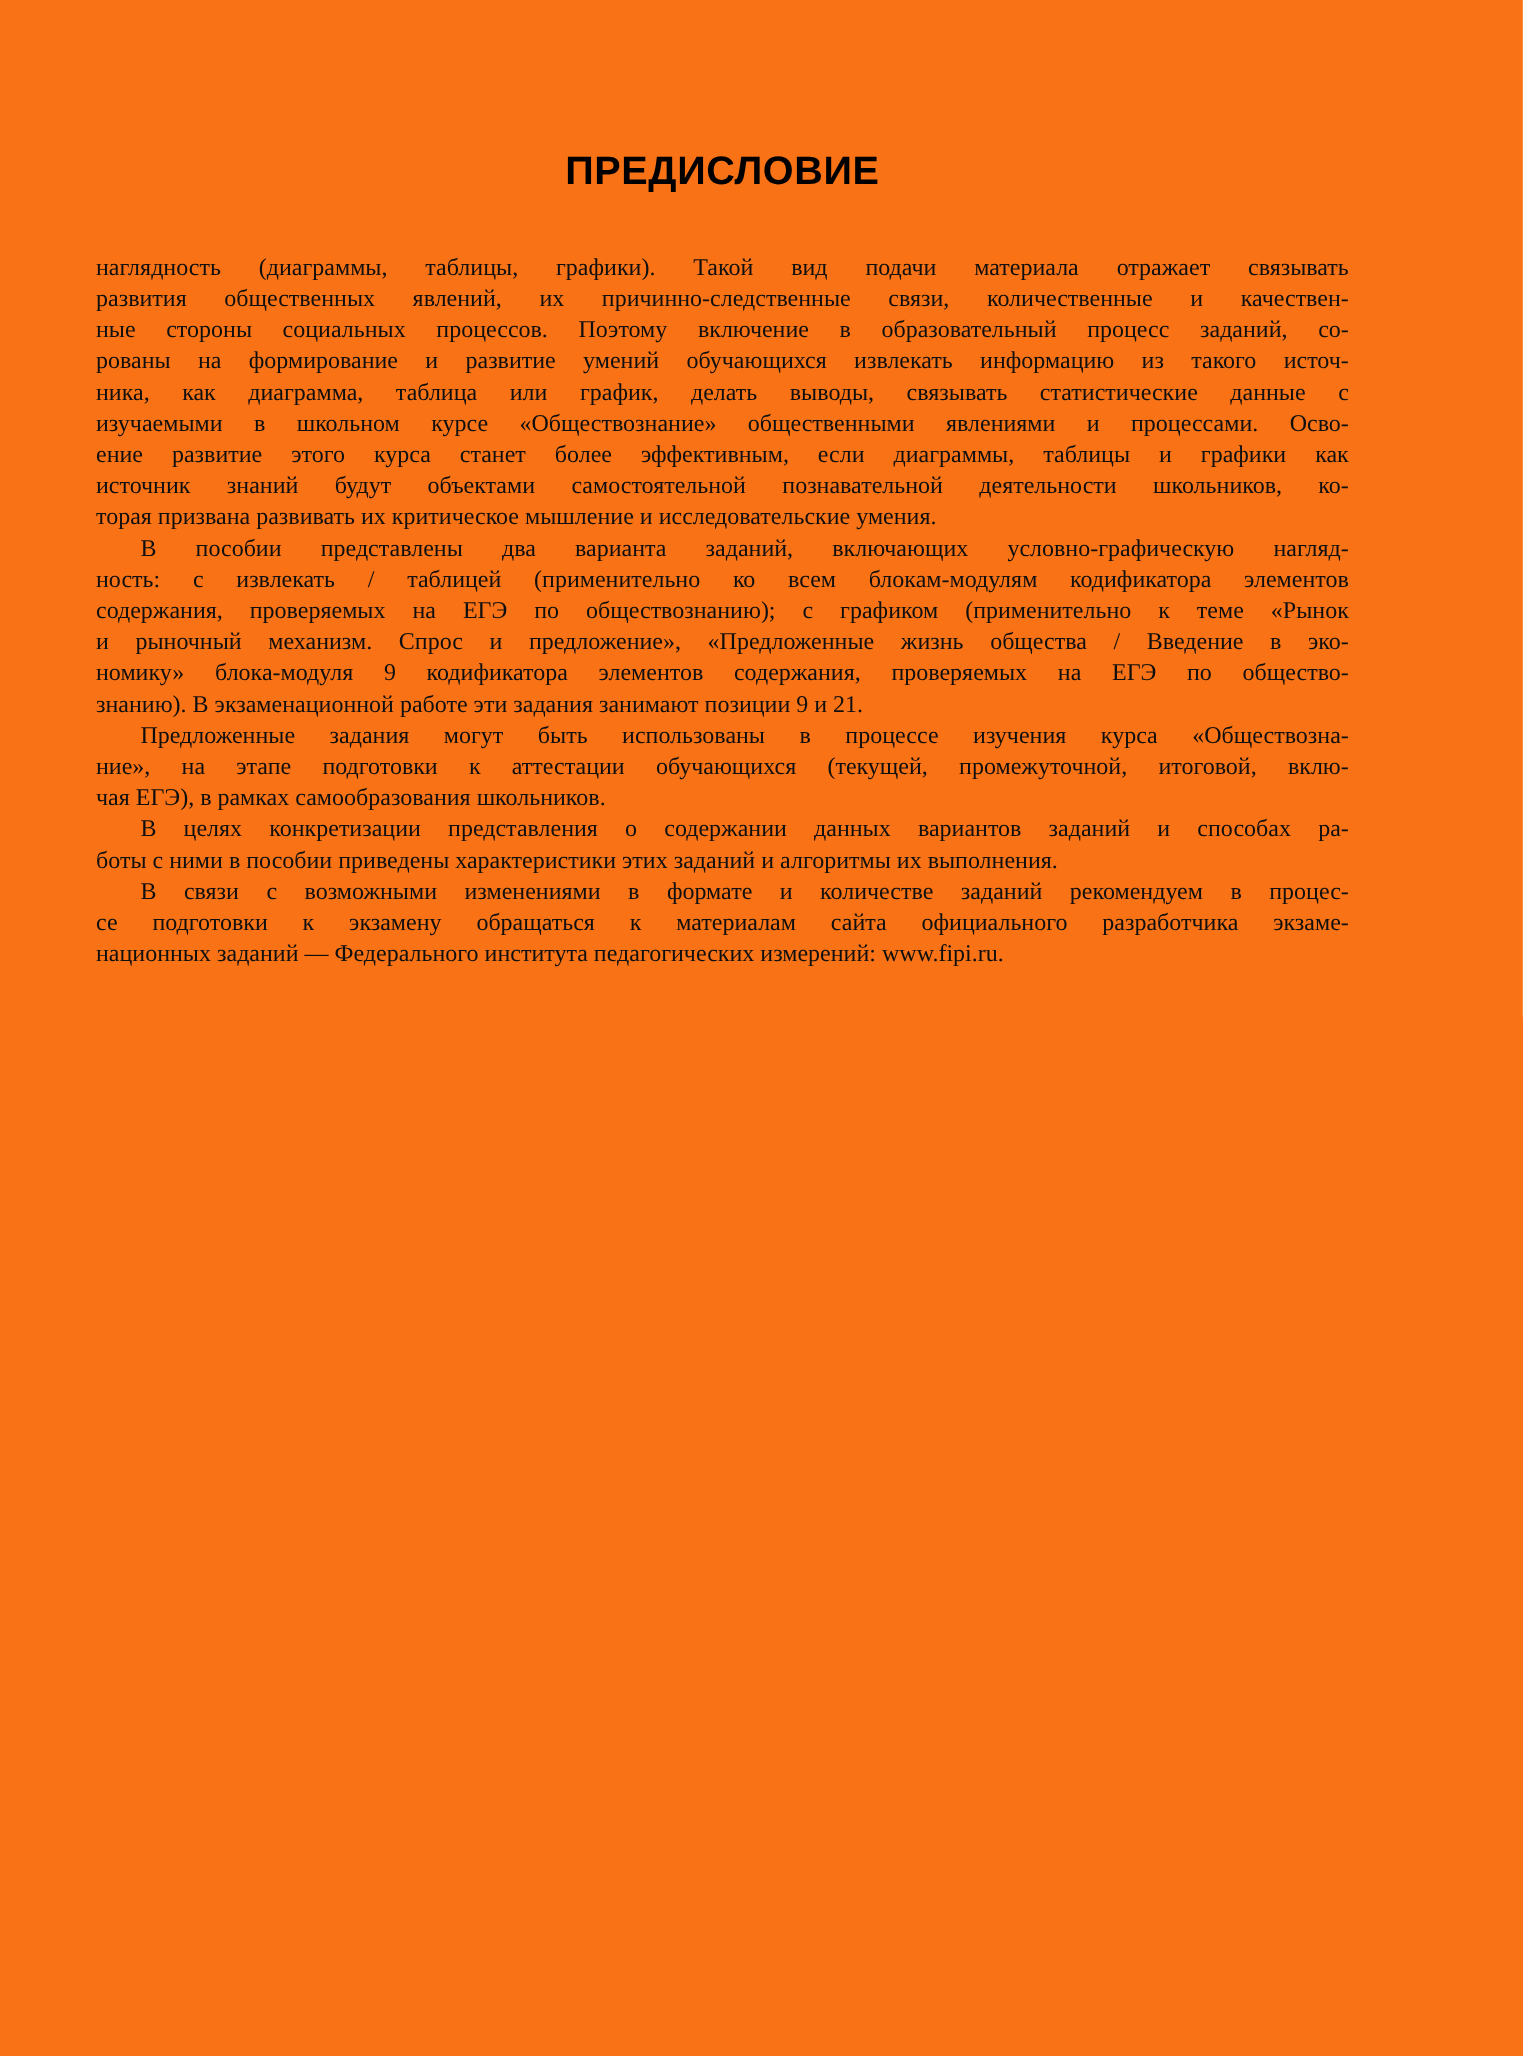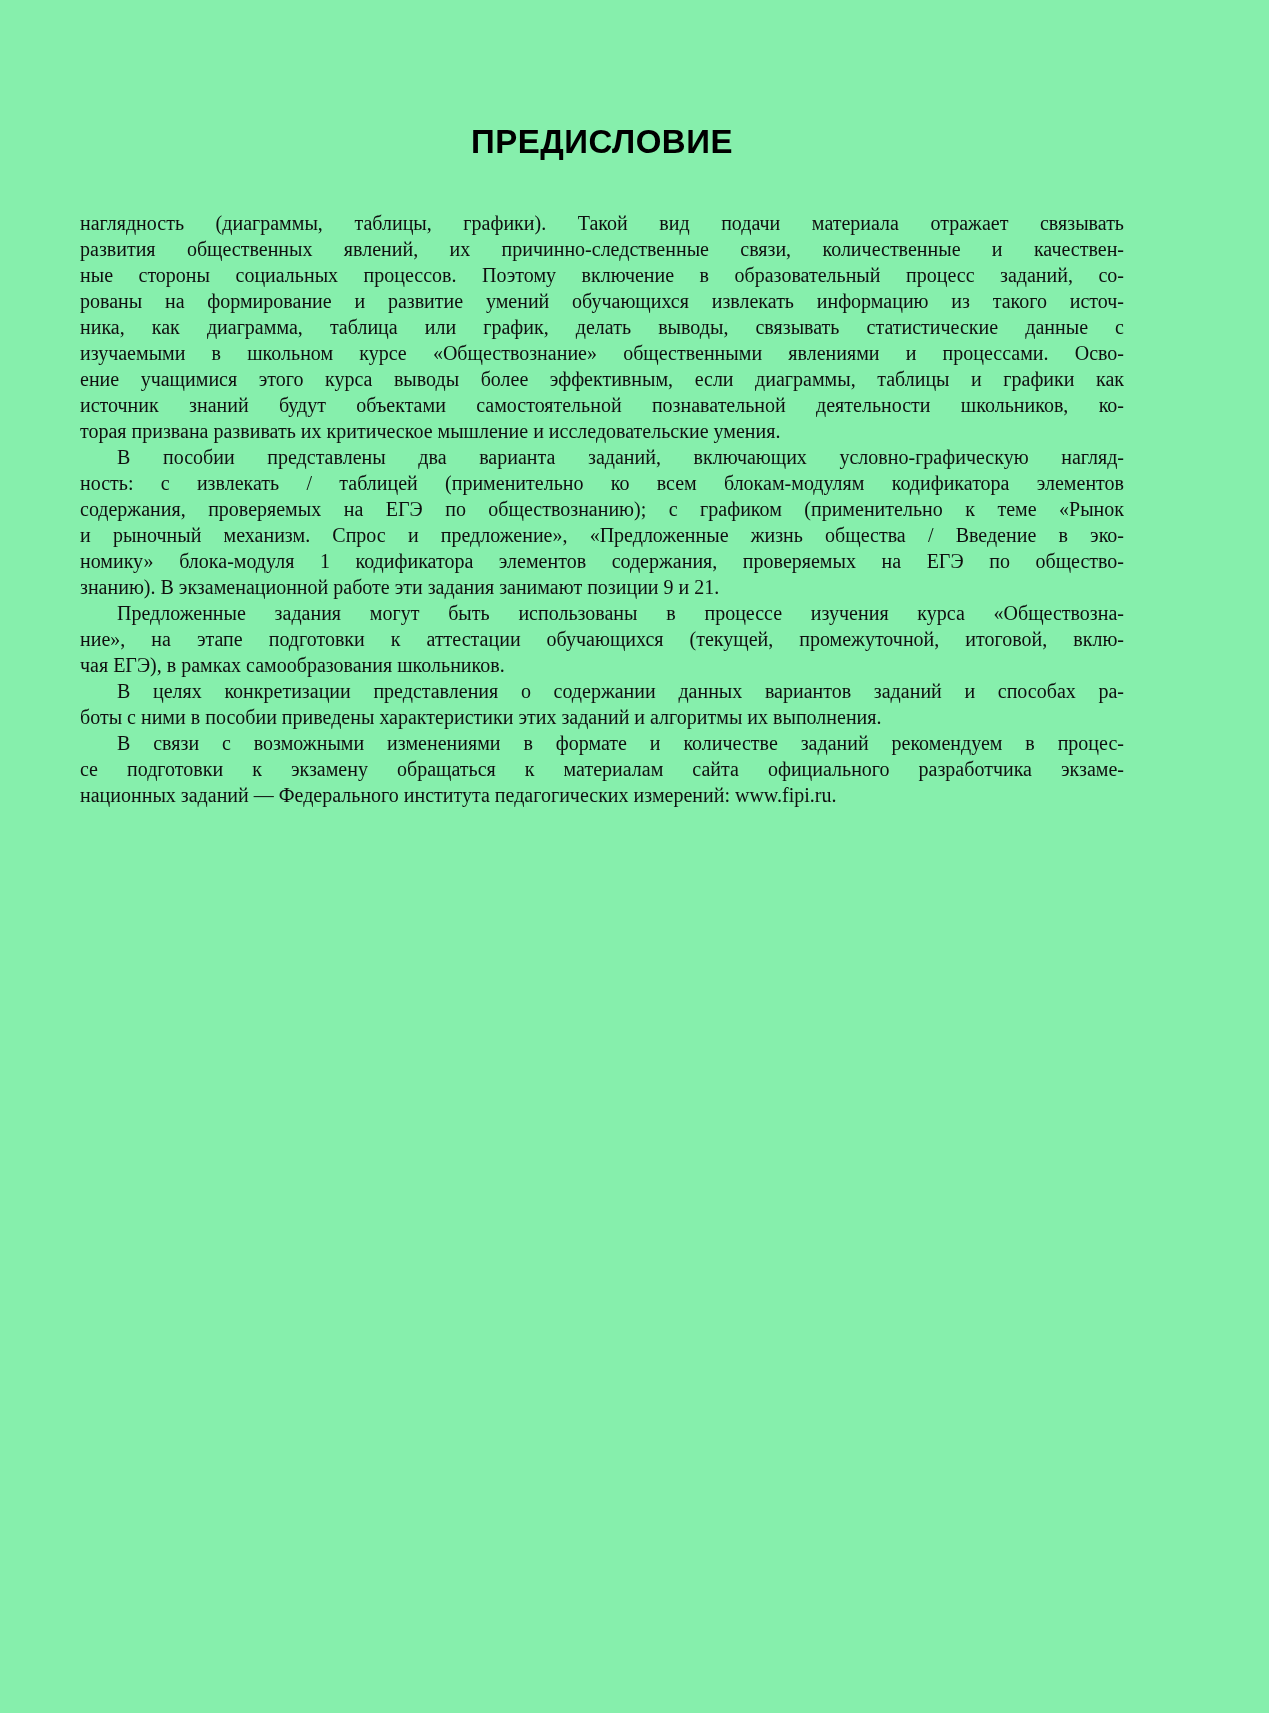--- a/index.html
+++ b/index.html
@@ -11,21 +11,21 @@
     width: 1269px;
     height: 1713px;
     position: relative;
     font-family: "Liberation Serif", serif;
     color: #0f0f0f;
     overflow: hidden;
   }
   .page {
     position: absolute;
     inset: 0;
-    background: #86efac;
+    background: #f97316;
   }
   .title {
     position: absolute;
     top: 101px;
     left: 80px;
     width: 1044px;
     text-align: center;
     font-family: "Liberation Sans", sans-serif;
     font-weight: 700;
     font-size: 33px;
@@ -58,30 +58,30 @@
 <div class="page">
   <h1 class="title">ПРЕДИСЛОВИЕ</h1>
   <div class="content">
       <div class="para">
         <div class="line">наглядность (диаграммы, таблицы, графики). Такой вид подачи материала отражает связывать</div>
         <div class="line">развития общественных явлений, их причинно-следственные связи, количественные и качествен-</div>
         <div class="line">ные стороны социальных процессов. Поэтому включение в образовательный процесс заданий, со-</div>
         <div class="line">рованы на формирование и развитие умений обучающихся извлекать информацию из такого источ-</div>
         <div class="line">ника, как диаграмма, таблица или график, делать выводы, связывать статистические данные с</div>
         <div class="line">изучаемыми в школьном курсе «Обществознание» общественными явлениями и процессами. Осво-</div>
-        <div class="line">ение учащимися этого курса выводы более эффективным, если диаграммы, таблицы и графики как</div>
+        <div class="line">ение развитие этого курса станет более эффективным, если диаграммы, таблицы и графики как</div>
         <div class="line">источник знаний будут объектами самостоятельной познавательной деятельности школьников, ко-</div>
         <div class="line last">торая призвана развивать их критическое мышление и исследовательские умения.</div>
       </div>
       <div class="para">
         <div class="line first">В пособии представлены два варианта заданий, включающих условно-графическую нагляд-</div>
         <div class="line">ность: с извлекать / таблицей (применительно ко всем блокам-модулям кодификатора элементов</div>
         <div class="line">содержания, проверяемых на ЕГЭ по обществознанию); с графиком (применительно к теме «Рынок</div>
         <div class="line">и рыночный механизм. Спрос и предложение», «Предложенные жизнь общества / Введение в эко-</div>
-        <div class="line">номику» блока-модуля 1 кодификатора элементов содержания, проверяемых на ЕГЭ по общество-</div>
+        <div class="line">номику» блока-модуля 9 кодификатора элементов содержания, проверяемых на ЕГЭ по общество-</div>
         <div class="line last">знанию). В экзаменационной работе эти задания занимают позиции 9 и 21.</div>
       </div>
       <div class="para">
         <div class="line first">Предложенные задания могут быть использованы в процессе изучения курса «Обществозна-</div>
         <div class="line">ние», на этапе подготовки к аттестации обучающихся (текущей, промежуточной, итоговой, вклю-</div>
         <div class="line last">чая ЕГЭ), в рамках самообразования школьников.</div>
       </div>
       <div class="para">
         <div class="line first">В целях конкретизации представления о содержании данных вариантов заданий и способах ра-</div>
         <div class="line last">боты с ними в пособии приведены характеристики этих заданий и алгоритмы их выполнения.</div>

